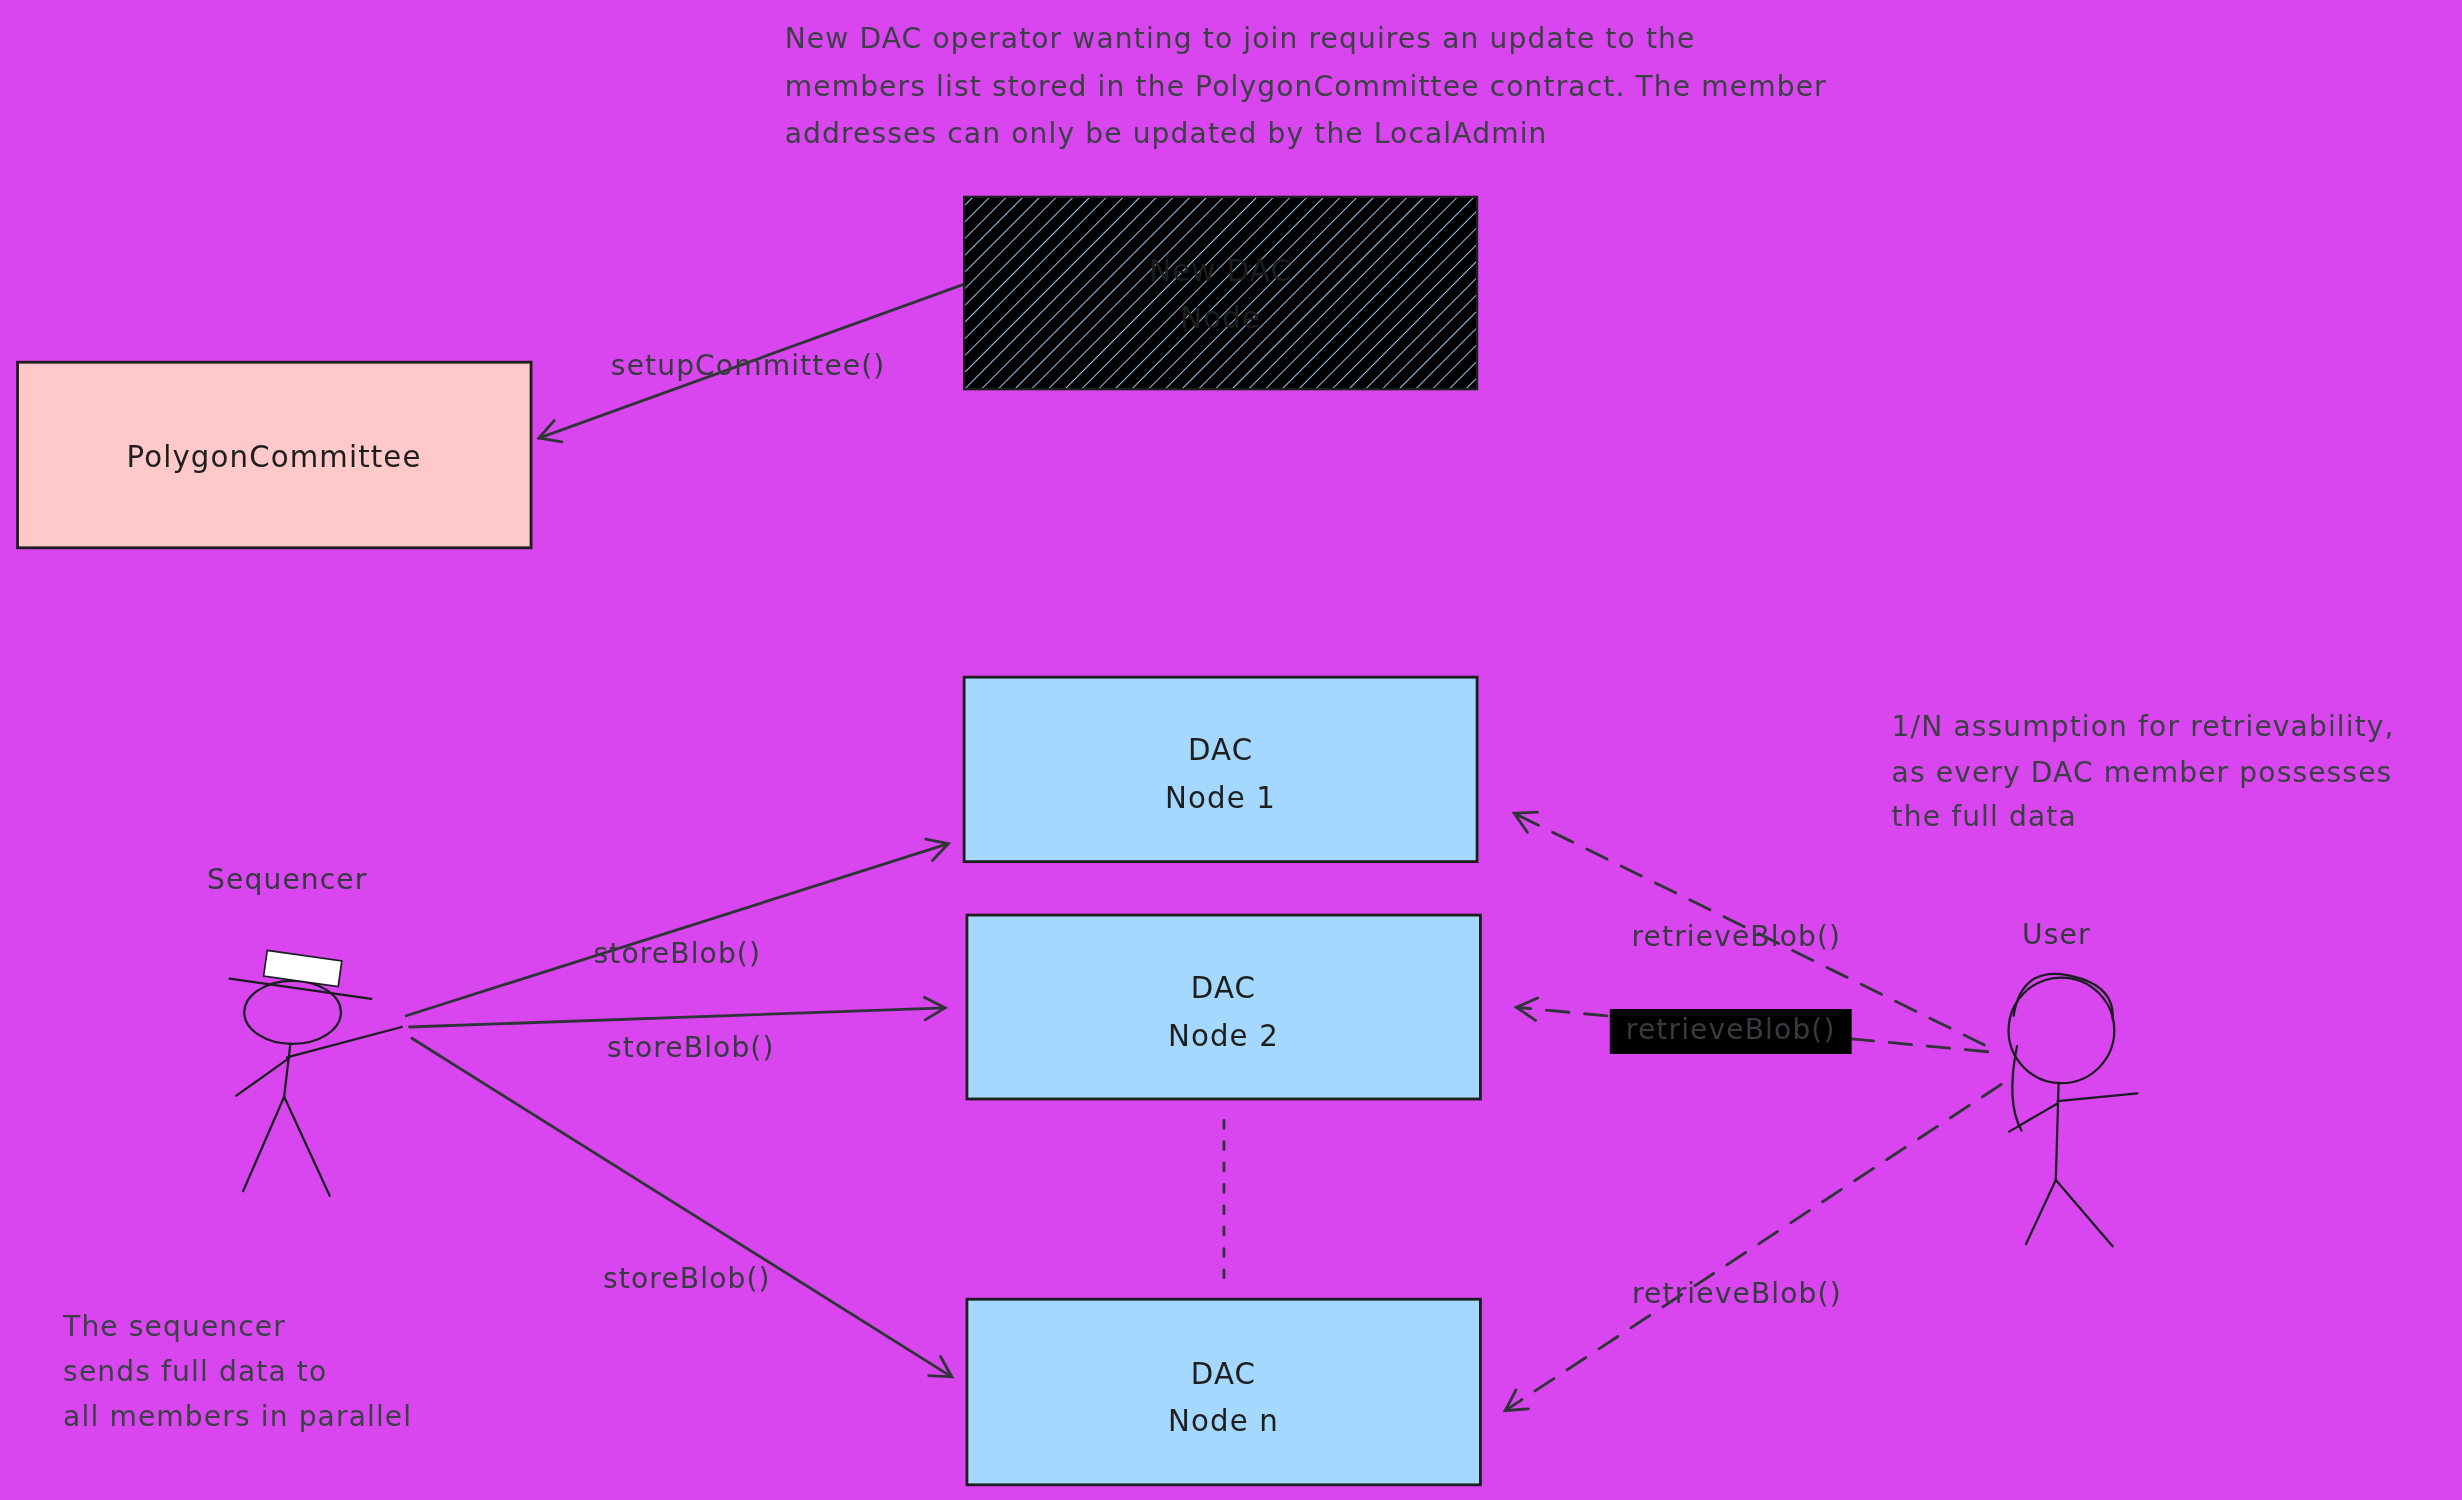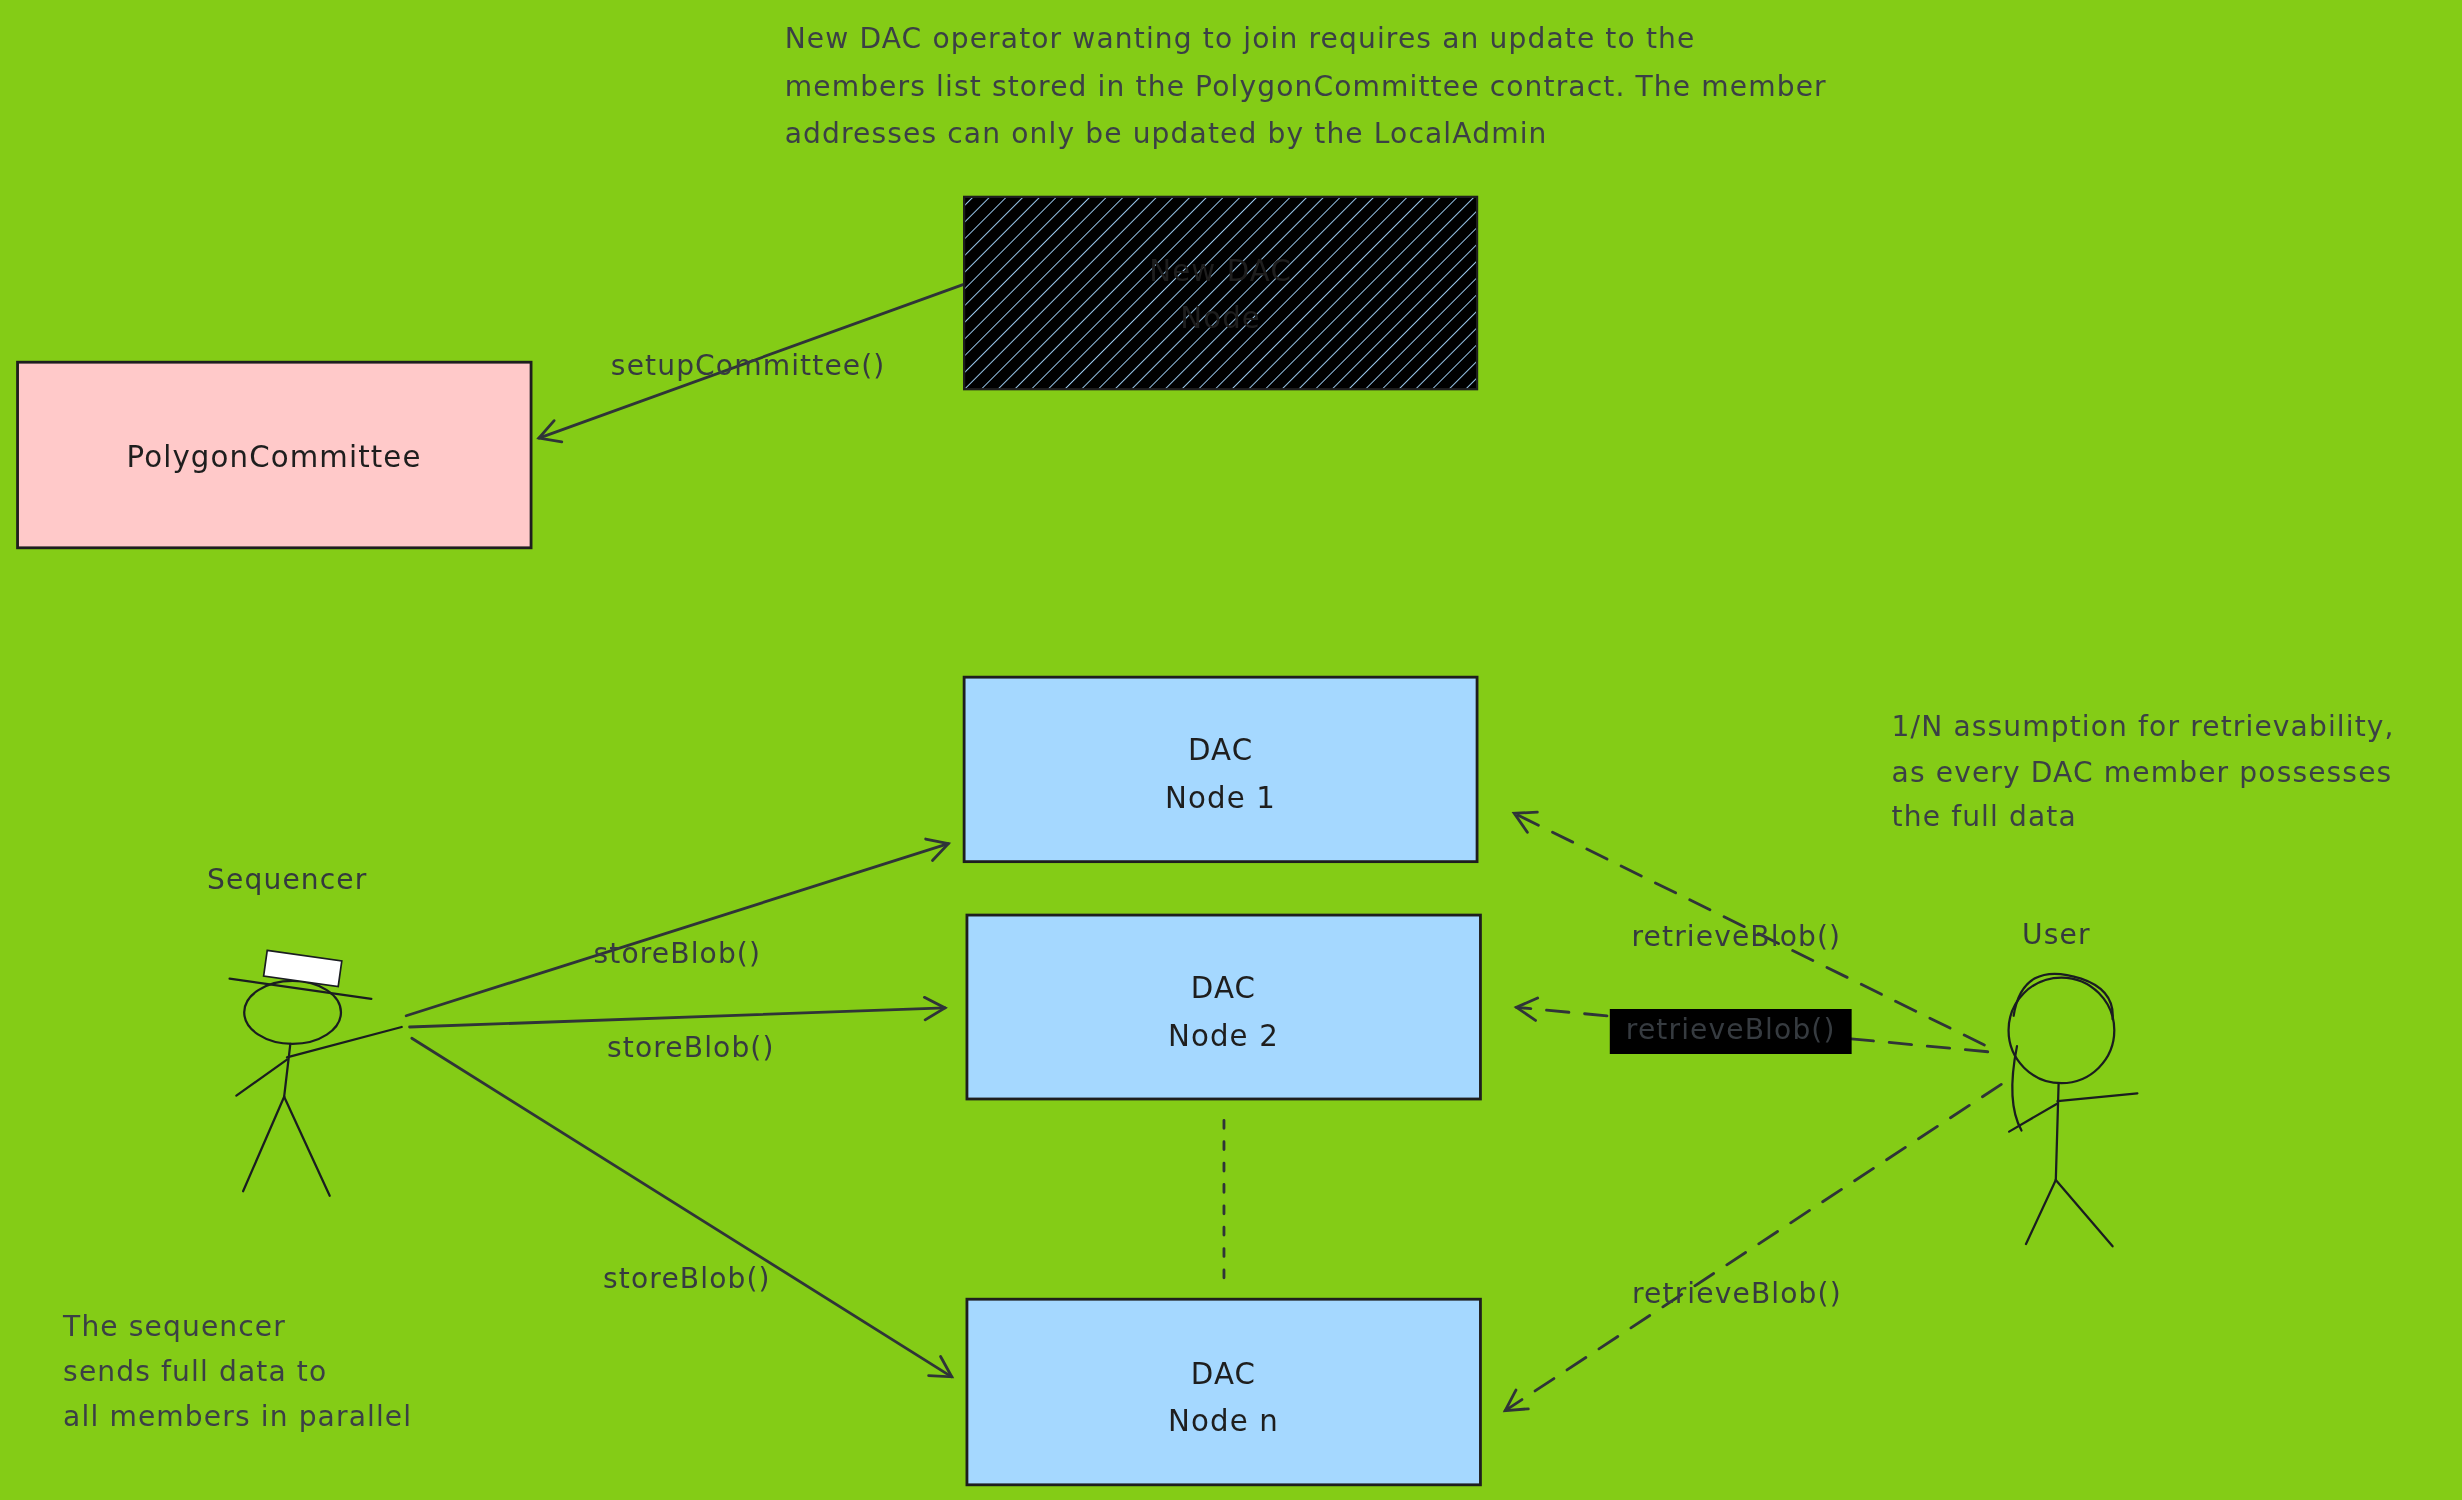--- a/index.html
+++ b/index.html
@@ -7,21 +7,21 @@
     padding: 0;
     background: #000000;
     width: 2462px;
     height: 1500px;
     overflow: hidden;
   }
   .canvas-wrap {
     position: relative;
     width: 2462px;
     height: 1500px;
-    background: #84cc16;
+    background: #d946ef;
     font-family: "DejaVu Sans", "Liberation Sans", sans-serif;
   }
   svg { display: block; }
   text {
     font-family: "DejaVu Sans", "Liberation Sans", sans-serif;
     letter-spacing: 2px;
   }
   .note    { font-size: 50px; fill: #3b4045; }
   .fnlabel { font-size: 50px; fill: #363b40; }
   .actor   { font-size: 50px; fill: #34393e; }

